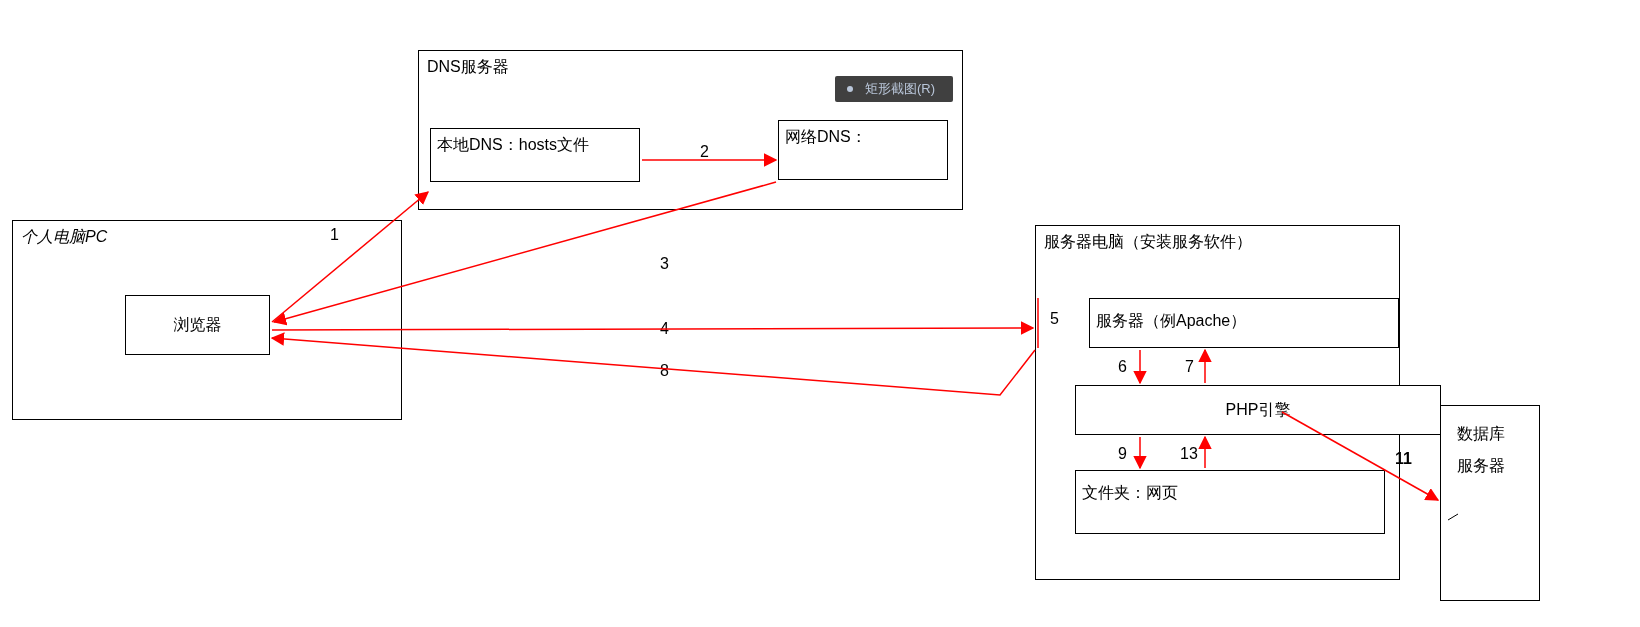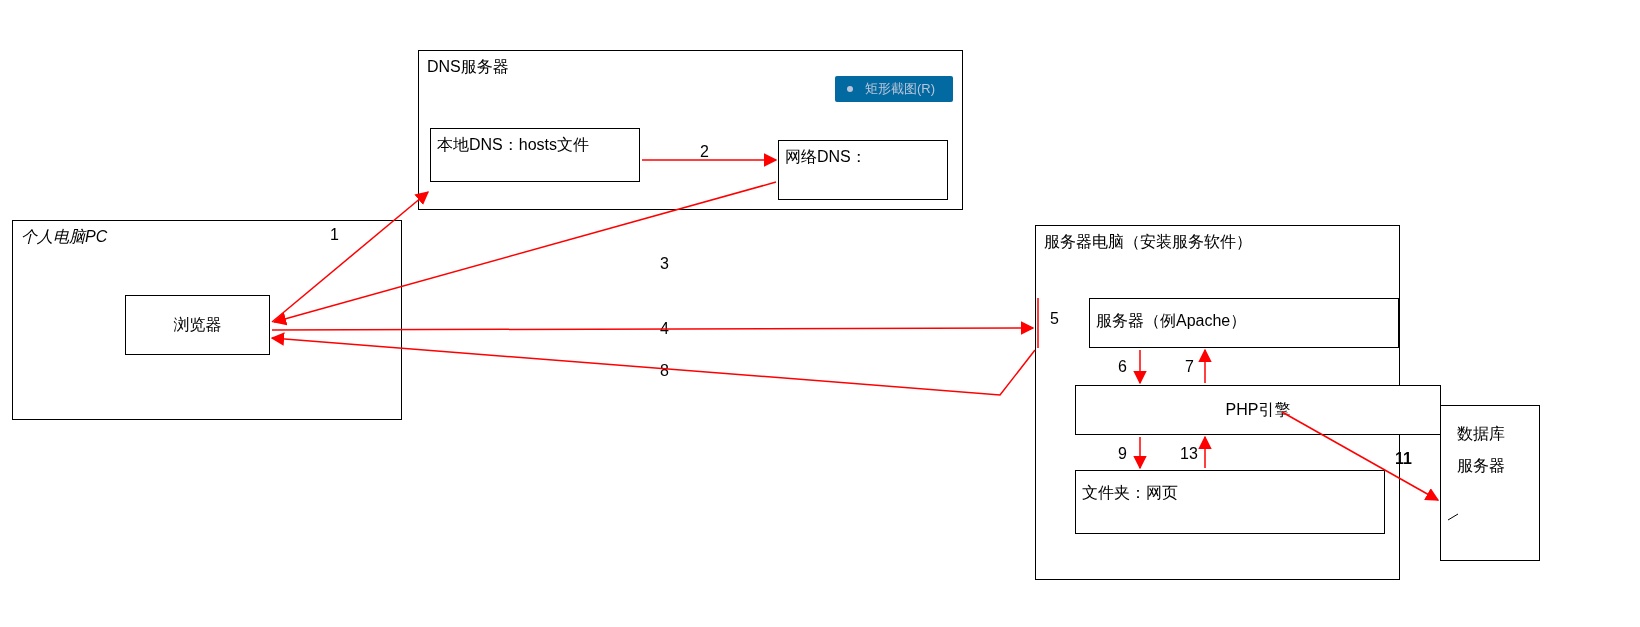--- a/index.html
+++ b/index.html
@@ -51,21 +51,21 @@
   svg.arrows {
     position: absolute;
     left: 0;
     top: 0;
     width: 1640px;
     height: 627px;
     pointer-events: none;
   }
   .screenshot-hint {
     position: absolute;
-    background: #0369a1;
+    background: #404040;
     color: #b9c6d9;
     font-size: 13px;
     padding: 4px 18px 4px 30px;
     border-radius: 2px;
   }
   .screenshot-hint::before {
     content: "";
     position: absolute;
     left: 12px;
     top: 50%;
@@ -85,38 +85,38 @@
 <div class="box" style="left:125px; top:295px; width:145px; height:60px;">
   <div class="center-label">浏览器</div>
 </div>
 
 <div class="box" style="left:418px; top:50px; width:545px; height:160px;">
   <div class="box-title">DNS服务器</div>
 </div>
 <div class="box" style="left:430px; top:128px; width:210px; height:54px;">
   <div class="inner-label">本地DNS：hosts文件</div>
 </div>
-<div class="box" style="left:778px; top:120px; width:170px; height:60px;margin-top:20px;">
+<div class="box" style="left:778px; top:120px; width:170px; height:60px;">
   <div class="inner-label">网络DNS：</div>
 </div>
 
 <div class="box" style="left:1035px; top:225px; width:365px; height:355px;">
   <div class="box-title">服务器电脑（安装服务软件）</div>
 </div>
 <div class="box" style="left:1075px; top:298px; width:310px; height:50px;margin-left:14px;">
   <div class="inner-label" style="top:12px;">服务器（例Apache）</div>
 </div>
 <div class="box" style="left:1075px; top:385px; width:366px; height:50px;">
   <div class="center-label">PHP引擎</div>
 </div>
 <div class="box" style="left:1075px; top:470px; width:310px; height:64px;">
   <div class="inner-label" style="top:12px;">文件夹：网页</div>
 </div>
 
-<div class="box" style="left:1440px; top:405px; width:100px; height:156px;padding-left:24px;">
+<div class="box" style="left:1440px; top:405px; width:100px; height:196px;padding-left:24px;">
   <div class="label" style="top:18px; left:16px;">数据库</div>
   <div class="label" style="top:50px; left:16px;">服务器</div>
 </div>
 
 <div class="screenshot-hint" style="left:835px; top:76px;">矩形截图(R)</div>
 
 <div class="num" style="left:330px; top:226px;">1</div>
 <div class="num" style="left:700px; top:143px;">2</div>
 <div class="num" style="left:660px; top:255px;">3</div>
 <div class="num" style="left:660px; top:320px;">4</div>

